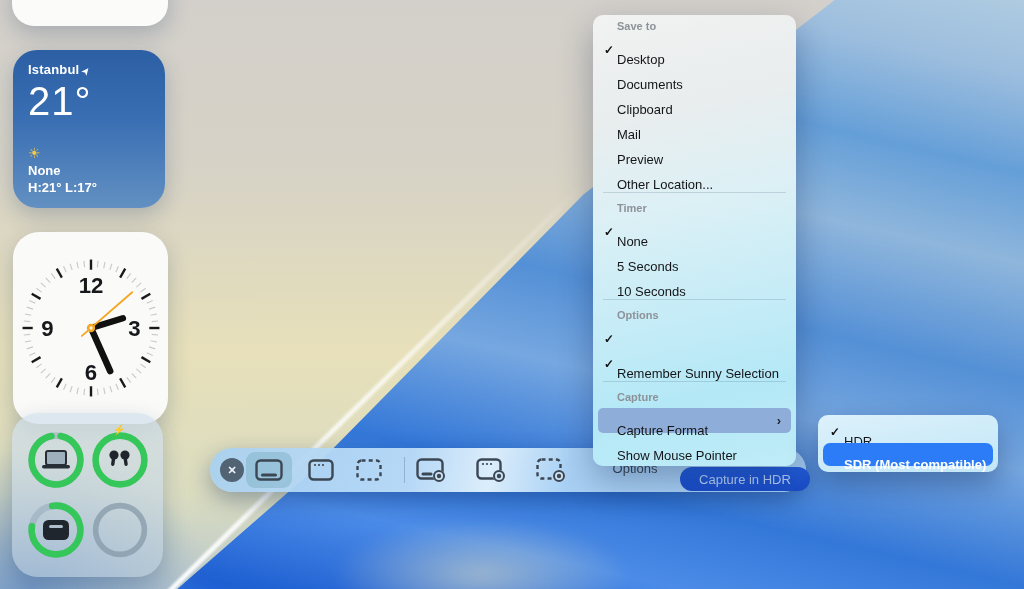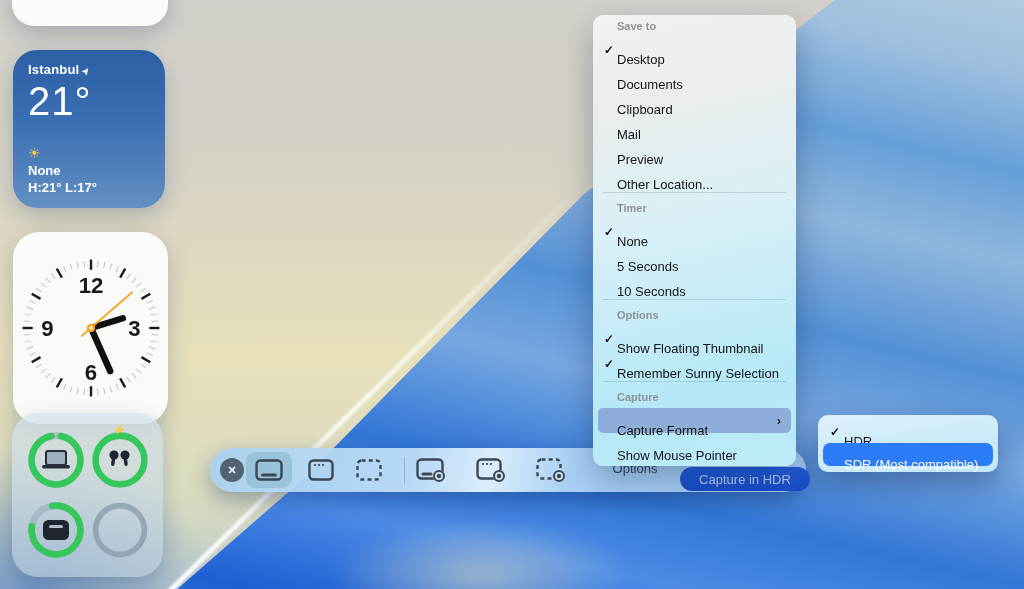--- a/index.html
+++ b/index.html
@@ -74,21 +74,21 @@
   .mdivider{height:1px;background:rgba(60,95,120,.2);margin:5px 10px;}
 
   
   .submenu{position:absolute;left:818px;top:415px;width:180px;height:57px;border-radius:10px;
     background:linear-gradient(170deg,#ddf1fb 0%,#cdebf9 55%,#c2e7f8 100%);
     box-shadow:0 12px 28px rgba(0,20,60,.32);padding:5px;box-sizing:border-box;z-index:6;}
   .smrow{position:relative;height:23px;display:flex;align-items:center;border-radius:7px;}
   .smrow .mlabel{padding-left:21px;}
   .smrow .mcheck{left:4px;}
   .smrow.sel{background:#2d7cf7;}
-  .smrow.sel .mlabel{color:#fff;font-weight:400;}
+  .smrow.sel .mlabel{color:#fff;font-weight:700;}
 
   svg text{font-family:"Liberation Sans",sans-serif;}
 </style>
 </head>
 <body>
 
 <div class="stage">
 
   <div class="wp-base"></div>
   <div class="wp-beige"></div>
@@ -316,21 +316,20 @@
       <span class="mlabel">5 Seconds</span>
     </div>
     <div class="mrow">
       <span class="mlabel">10 Seconds</span>
     </div>
     <div class="mdivider"></div>
 
     <div class="mheader">Options</div>
     <div class="mrow">
       <span class="mcheck">✓</span>
-      <span class="mlabel">Show Floating Thumbnail</span>
     </div>
     <div class="mrow">
       <span class="mcheck">✓</span>
       <span class="mlabel">Remember Sunny Selection</span>
     </div>
     <div class="mdivider"></div>
 
     <div class="mheader">Capture</div>
     <div class="mrow hl">
       <span class="mlabel">Capture Format</span>

